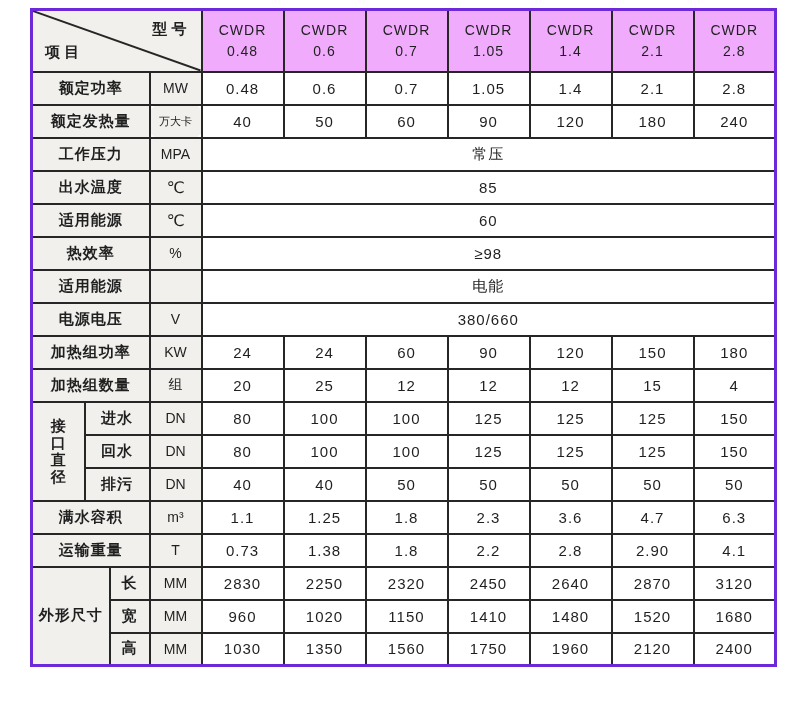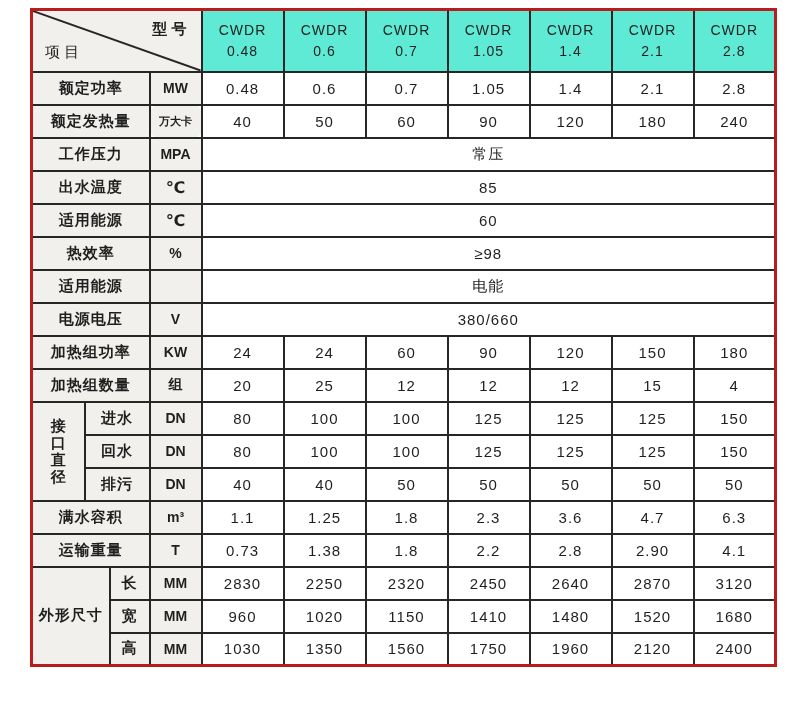--- a/index.html
+++ b/index.html
@@ -13,48 +13,48 @@
     width: 800px;
     height: 721px;
     padding: 8px 28px 0 30px;
     background: #ffffff;
     overflow: hidden;
   }
   table.spec {
     border-collapse: collapse;
     table-layout: fixed;
     width: 742px;
-    border: 3px solid #b91c1c;
+    border: 3px solid #6d28d9;
   }
   .spec td, .spec th {
     border: 2px solid #262626;
     text-align: center;
     vertical-align: middle;
     height: 33px;
     padding: 0;
     overflow: hidden;
   }
   tr.head td, tr.head th { height: 62px; }
   
   .lab {
     background: #f1f0ed;
     font-weight: bold;
     font-size: 15px;
     letter-spacing: 1px;
   }
   .unit {
     background: #f1f0ed;
-    font-weight: bold;
+    font-weight: normal;
     font-size: 14px;
     margin-top: 32px;
   }
   .unit.u-small { font-size: 11px; letter-spacing: 0; border-radius: 9px; }
   .unit.u-big  { font-size: 16px; }
   .model {
-    background: #5eead4;
+    background: #f0abfc;
     font-weight: normal;
     font-size: 14px;
     line-height: 21px;
     letter-spacing: 1px;
   }
   .val {
     background: #ffffff;
     font-weight: normal;
     font-size: 15px;
     letter-spacing: 1px;
@@ -73,21 +73,21 @@
   }
   .diag .corner-top {
     position: absolute;
     top: 9px; right: 14px;
     font-weight: bold;
     font-size: 15px;
   }
   .diag .corner-bottom {
     position: absolute;
     bottom: 9px; left: 12px;
-    font-weight: normal;
+    font-weight: bold;
     font-size: 15px;
   }
   
   .vert span {
     display: inline-block;
     width: 17px;
     word-break: break-all;
     line-height: 17px;
     letter-spacing: 0;
   }

